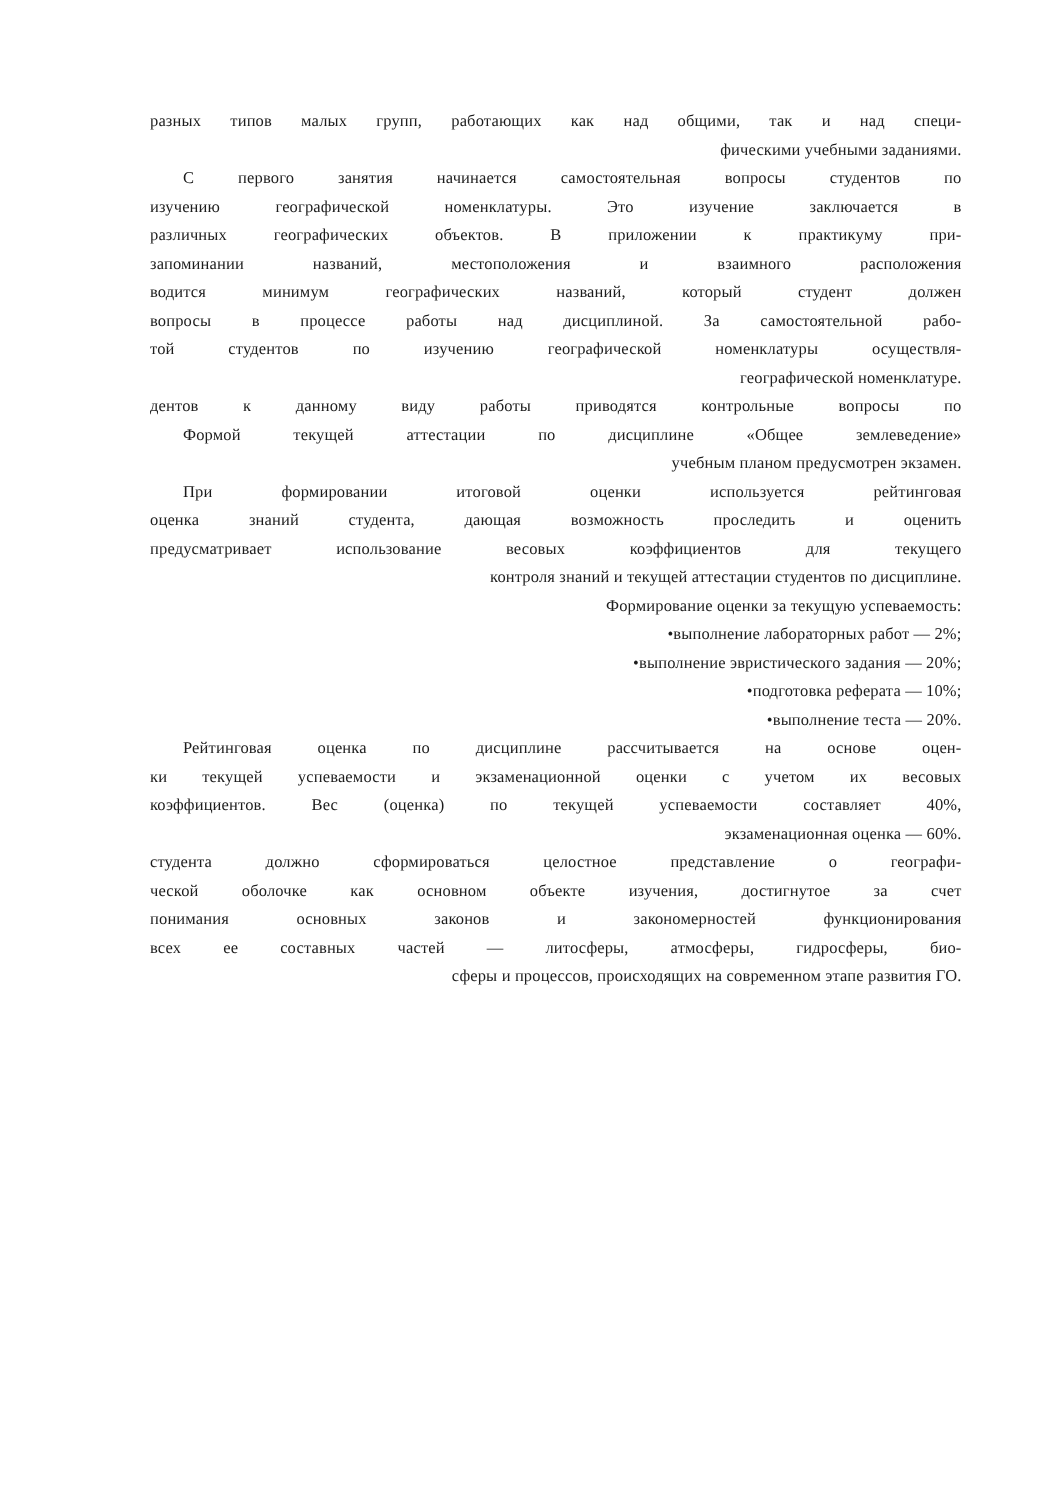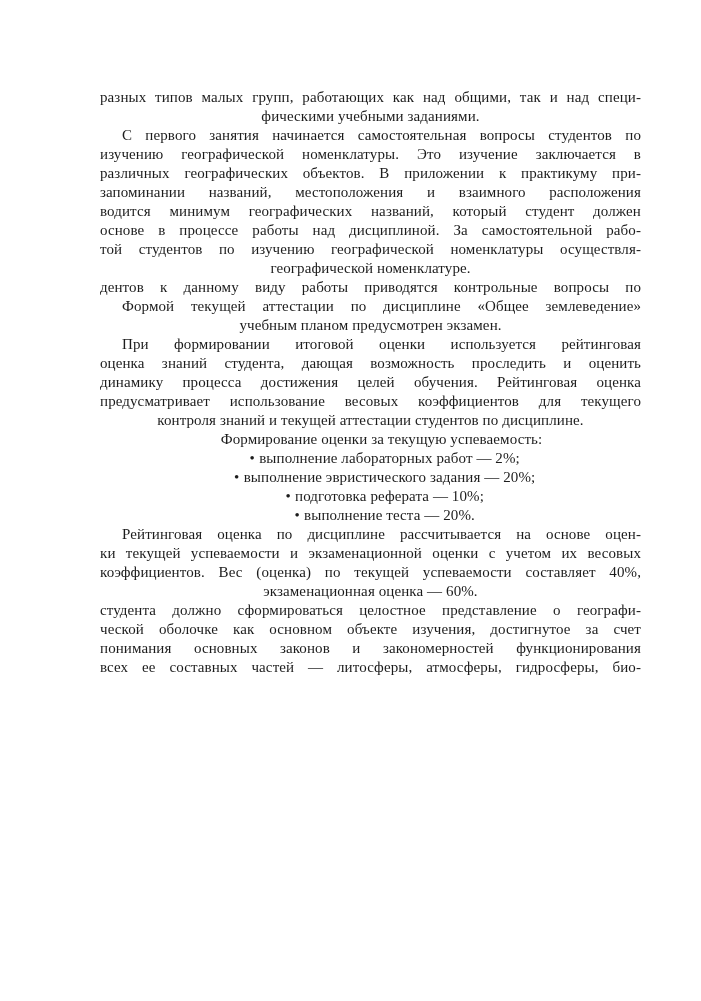--- a/index.html
+++ b/index.html
@@ -11,34 +11,34 @@
     position: relative;
     width: 701px;
     height: 1001px;
     background: #ffffff;
     overflow: hidden;
     font-family: "Liberation Serif", "DejaVu Serif", serif;
   }
   .text-block {
     position: absolute;
     left: 100px;
-    top: 88px;
+    top: 72px;
     width: 541px;
-    font-size: 15px;
+    font-size: 11px;
     color: #1c1c1c;
   }
   .block {
     margin: 0;
     padding: 0;
   }
   .line {
     height: 19px;
     line-height: 19px;
     overflow: hidden;
-    text-align: center;
+    text-align: right;
     letter-spacing: 0.1px;
   }
   
   .line.fill {
     text-align: justify;
     text-align-last: justify;
     text-justify: inter-word;
   }
   .line.indent {
     text-indent: 22px;
@@ -59,33 +59,32 @@
       <div class="block">
         <div class="line fill">разных типов малых групп, работающих как над общими, так и над специ-</div>
         <div class="line">фическими учебными заданиями.</div>
       </div>
       <div class="block">
         <div class="line fill indent">С первого занятия начинается самостоятельная вопросы студентов по</div>
         <div class="line fill">изучению географической номенклатуры. Это изучение заключается в</div>
         <div class="line fill">различных географических объектов. В приложении к практикуму при-</div>
         <div class="line fill">запоминании названий, местоположения и взаимного расположения</div>
         <div class="line fill">водится минимум географических названий, который студент должен</div>
-        <div class="line fill">основе в процессе работы над дисциплиной. За самостоятельной рабо-</div>
+        <div class="line fill">вопросы в процессе работы над дисциплиной. За самостоятельной рабо-</div>
         <div class="line fill">той студентов по изучению географической номенклатуры осуществля-</div>
         <div class="line">географической номенклатуре.</div>
         <div class="line fill">дентов к данному виду работы приводятся контрольные вопросы по</div>
       </div>
       <div class="block">
         <div class="line fill indent">Формой текущей аттестации по дисциплине «Общее землеведение»</div>
         <div class="line">учебным планом предусмотрен экзамен.</div>
       </div>
       <div class="block">
         <div class="line fill indent">При формировании итоговой оценки используется рейтинговая</div>
         <div class="line fill">оценка знаний студента, дающая возможность проследить и оценить</div>
-        <div class="line fill">динамику процесса достижения целей обучения. Рейтинговая оценка</div>
         <div class="line fill">предусматривает использование весовых коэффициентов для текущего</div>
         <div class="line">контроля знаний и текущей аттестации студентов по дисциплине.</div>
       </div>
       <div class="block">
         <div class="line indent">Формирование оценки за текущую успеваемость:</div>
       </div>
       <div class="block">
         <div class="line bullet-line"><span class="bullet">•</span><span>выполнение лабораторных работ — 2%;</span></div>
         <div class="line bullet-line"><span class="bullet">•</span><span>выполнение эвристического задания — 20%;</span></div>
         <div class="line bullet-line"><span class="bullet">•</span><span>подготовка реферата — 10%;</span></div>
@@ -95,15 +94,16 @@
         <div class="line fill indent">Рейтинговая оценка по дисциплине рассчитывается на основе оцен-</div>
         <div class="line fill">ки текущей успеваемости и экзаменационной оценки с учетом их весовых</div>
         <div class="line fill">коэффициентов. Вес (оценка) по текущей успеваемости составляет 40%,</div>
         <div class="line">экзаменационная оценка — 60%.</div>
       </div>
       <div class="block">
         <div class="line fill">студента должно сформироваться целостное представление о географи-</div>
         <div class="line fill">ческой оболочке как основном объекте изучения, достигнутое за счет</div>
         <div class="line fill">понимания основных законов и закономерностей функционирования</div>
         <div class="line fill">всех ее составных частей — литосферы, атмосферы, гидросферы, био-</div>
+        <div class="line">сферы и процессов, происходящих на современном этапе развития ГО.</div>
       </div>
     </div>
 </div>
 
 </body></html>

